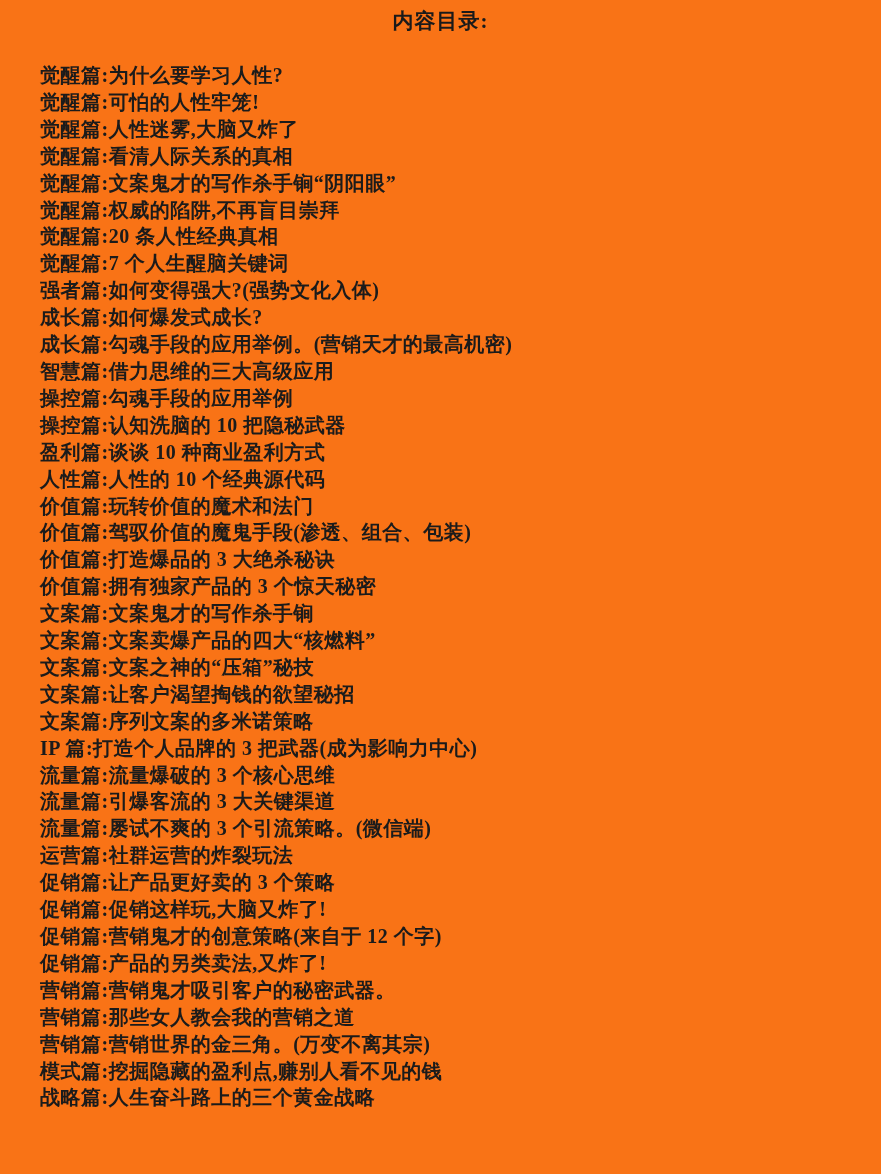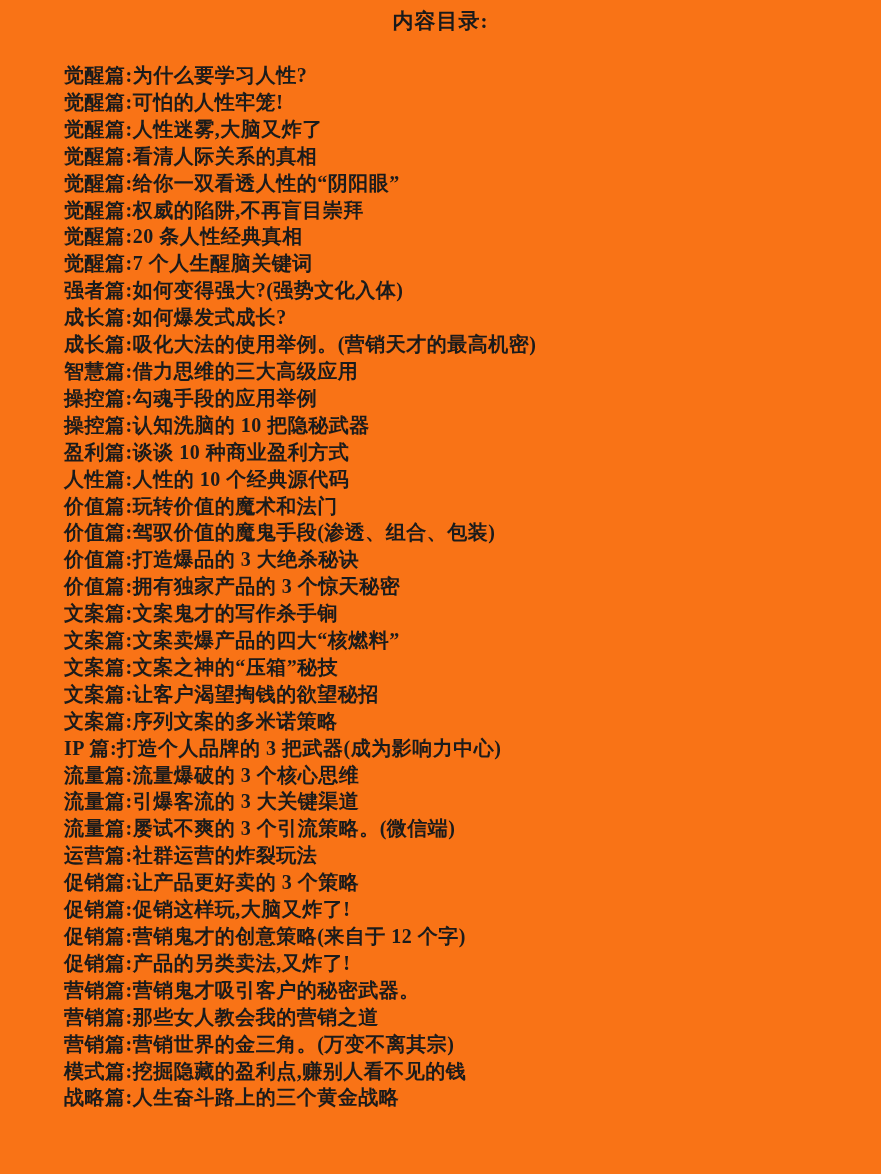--- a/index.html
+++ b/index.html
@@ -24,21 +24,21 @@
     padding-top: 7px;
     text-align: center;
     font-size: 21px;
     font-weight: 700;
     color: #1a1a1a;
     letter-spacing: 1px;
     line-height: 28px;
   }
   .toc-list {
     margin-top: 27px;
-    padding-left: 64px;
+    padding-left: 40px;
     padding-right: 20px;
   }
   .toc-line {
     font-size: 20px;
     font-weight: 600;
     line-height: 26.9px;
     color: #1b1b1b;
     white-space: nowrap;
     letter-spacing: 0.5px;
   }
@@ -46,27 +46,27 @@
 </head>
 <body>
 
 <div class="page">
   <h1 class="doc-title">内容目录:</h1>
   <div class="toc-list" id="toc-list">
       <div class="toc-line">觉醒篇:为什么要学习人性?</div>
       <div class="toc-line">觉醒篇:可怕的人性牢笼!</div>
       <div class="toc-line">觉醒篇:人性迷雾,大脑又炸了</div>
       <div class="toc-line">觉醒篇:看清人际关系的真相</div>
-      <div class="toc-line">觉醒篇:给你一双看透人性的“阴阳眼”</div>
+      <div class="toc-line">觉醒篇:文案鬼才的写作杀手锏“阴阳眼”</div>
       <div class="toc-line">觉醒篇:权威的陷阱,不再盲目崇拜</div>
       <div class="toc-line">觉醒篇:20 条人性经典真相</div>
       <div class="toc-line">觉醒篇:7 个人生醒脑关键词</div>
       <div class="toc-line">强者篇:如何变得强大?(强势文化入体)</div>
       <div class="toc-line">成长篇:如何爆发式成长?</div>
-      <div class="toc-line">成长篇:吸化大法的使用举例。(营销天才的最高机密)</div>
+      <div class="toc-line">成长篇:勾魂手段的应用举例。(营销天才的最高机密)</div>
       <div class="toc-line">智慧篇:借力思维的三大高级应用</div>
       <div class="toc-line">操控篇:勾魂手段的应用举例</div>
       <div class="toc-line">操控篇:认知洗脑的 10 把隐秘武器</div>
       <div class="toc-line">盈利篇:谈谈 10 种商业盈利方式</div>
       <div class="toc-line">人性篇:人性的 10 个经典源代码</div>
       <div class="toc-line">价值篇:玩转价值的魔术和法门</div>
       <div class="toc-line">价值篇:驾驭价值的魔鬼手段(渗透、组合、包装)</div>
       <div class="toc-line">价值篇:打造爆品的 3 大绝杀秘诀</div>
       <div class="toc-line">价值篇:拥有独家产品的 3 个惊天秘密</div>
       <div class="toc-line">文案篇:文案鬼才的写作杀手锏</div>

